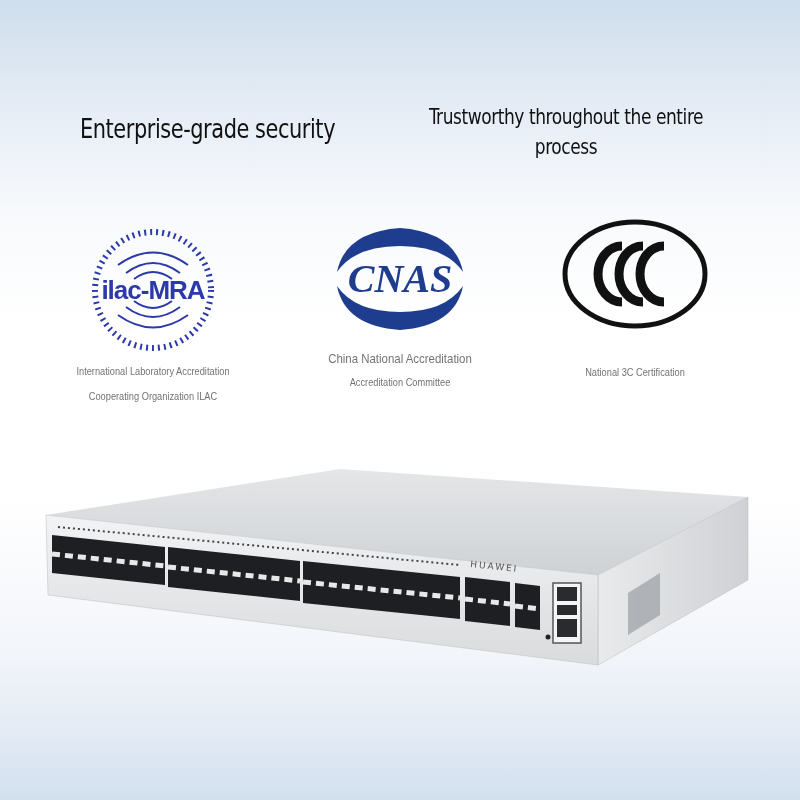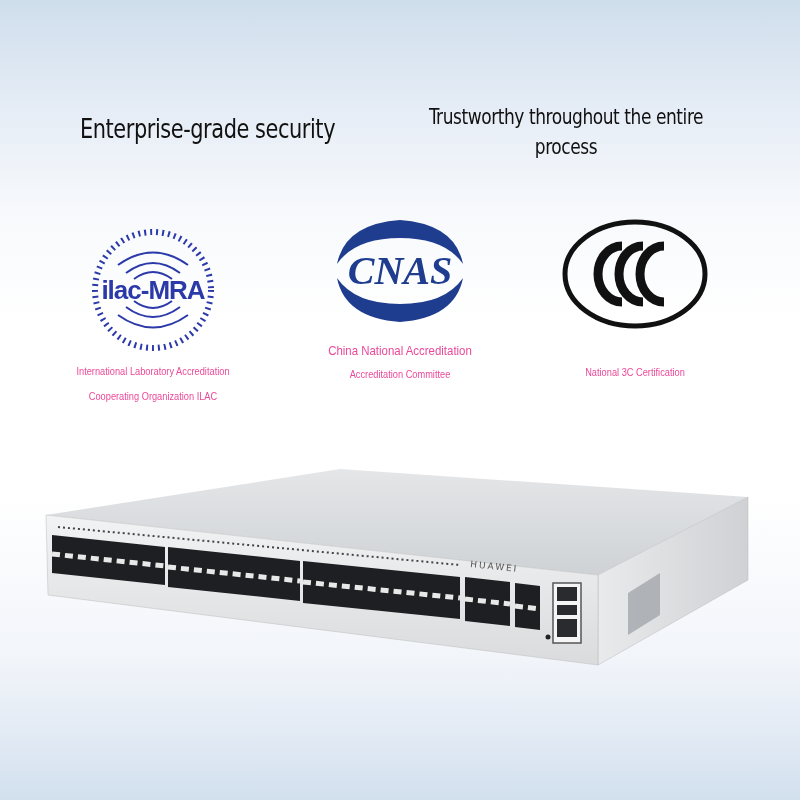--- a/index.html
+++ b/index.html
@@ -8,25 +8,25 @@
     background: linear-gradient(180deg, #cfdeec 0%, #e6edf6 14%, #f7f9fc 26%, #ffffff 40%, #ffffff 62%, #f2f5fa 82%, #e2eaf4 92%, #d2e0ee 100%);
     font-family: "Liberation Sans", sans-serif;
   }
   .headline {
     position: absolute; color: #111; font-family: "DejaVu Sans", sans-serif;
     font-stretch: condensed; letter-spacing: -0.5px;
   }
   #h-left { left: 80px; top: 113px; font-size: 27px; transform: scaleX(0.86); transform-origin: left top; }
   #h-right { left: 396px; top: 102px; width: 340px; font-size: 22px; text-align: center; line-height: 30px; transform: scaleX(0.86); transform-origin: center top; }
 
-  .cert { position: absolute; text-align: center; color: #ec4899; }
+  .cert { position: absolute; text-align: center; color: #737373; }
   .cert .cap { font-size: 10.5px; line-height: 25px; transform: scaleX(0.88); white-space: nowrap; }
   .cert .cap.big { font-size: 13px; }
   #cert-ilac { left: 60px; top: 225px; width: 186px; }
-  #cert-cnas { left: 310px; top: 216px; width: 180px; }
+  #cert-cnas { left: 310px; top: 224px; width: 180px; }
   #cert-ccc { left: 555px; top: 218px; width: 160px; }
 
   .switch { position: absolute; left: 0; top: 455px; width: 800px; height: 230px; }
 </style>
 </head>
 <body>
 
 <div id="h-left" class="headline">Enterprise-grade security</div>
 <div id="h-right" class="headline">Trustworthy throughout the entire process</div>
 

